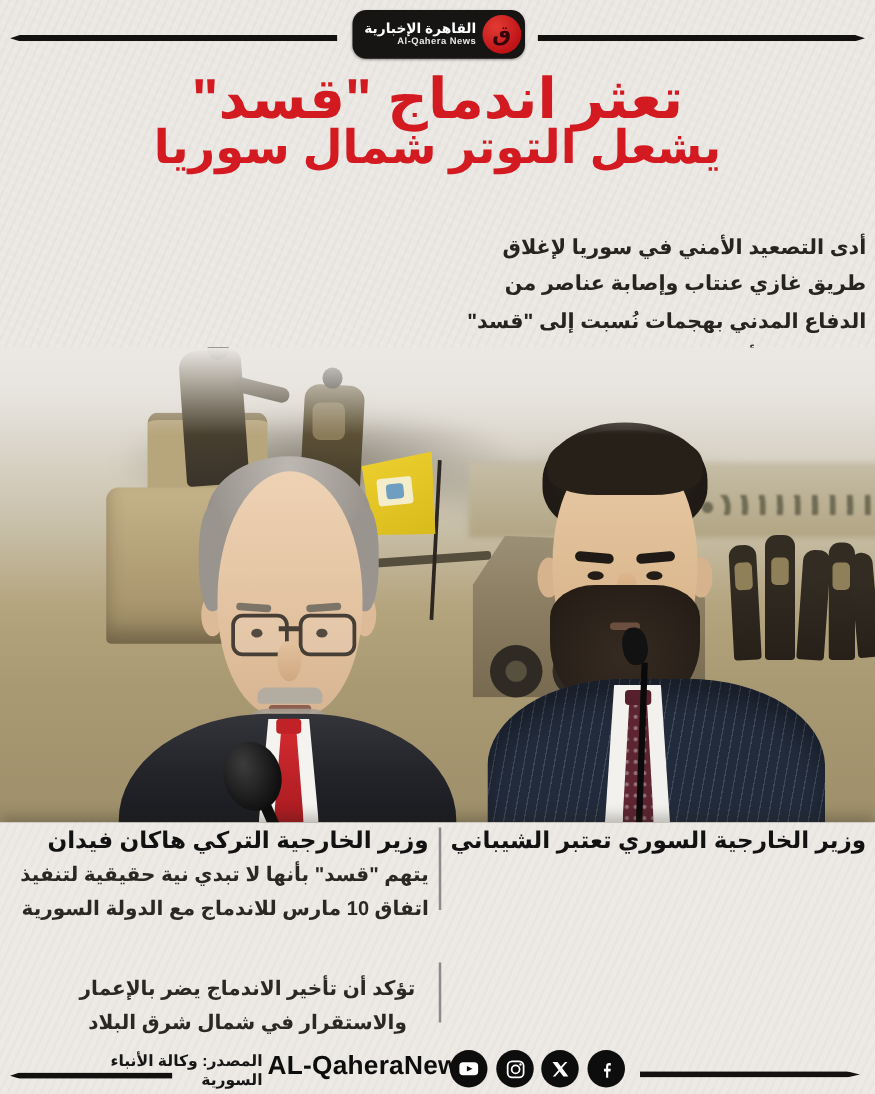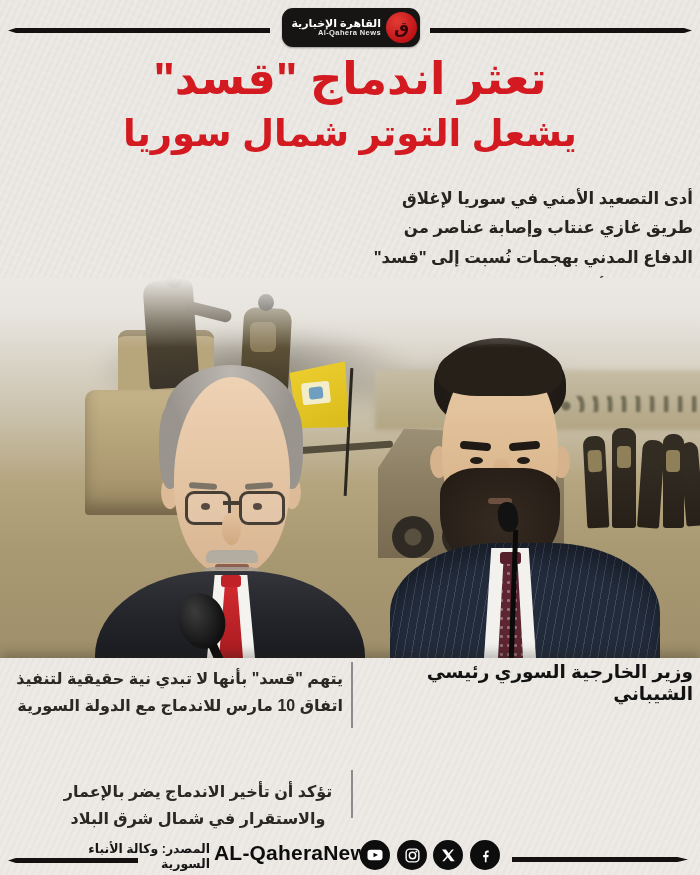--- a/index.html
+++ b/index.html
@@ -22,21 +22,21 @@
   .logo-ar{color:#fff;font-size:11px;font-weight:700;direction:rtl;}
   .logo-en{color:#e9e9e9;font-size:7.5px;letter-spacing:.4px;font-weight:700;}
   .logo-circle{width:31px;height:31px;border-radius:50%;margin-right:3px;flex:0 0 auto;
     background:radial-gradient(circle at 35% 30%,#e23b33,#c01318 70%);
     display:flex;align-items:center;justify-content:center;
     color:#33070a;font-size:17px;font-weight:800;}
 
   
   .headline{position:absolute;left:0;width:700px;text-align:center;color:#d21a20;font-weight:800;direction:rtl;}
   .headline.l1{top:52px;font-size:45px;}
-  .headline.l2{top:112px;font-size:37px;}
+  .headline.l2{top:96px;font-size:37px;}
 
   
   .intro{position:absolute;direction:rtl;text-align:right;font-size:16.5px;line-height:1.78;font-weight:700;color:#262421;}
   .intro-right{right:7px;top:184px;width:330px;}
   .intro-left{left:8px;top:188px;width:330px;}
 
   
   .scene{position:absolute;left:0;top:278px;width:700px;height:380px;overflow:hidden;}
   .scene .abs{position:absolute;}
   .scene-base{inset:0;background:linear-gradient(180deg,#eae8e4 0%,#dcd7cc 20%,#c8bfa8 38%,#b5a57f 54%,#a99973 72%,#9e8f6a 100%);}
@@ -263,23 +263,24 @@
       <div class="abs f-knot"></div>
       <div class="abs f-micstem"></div>
       <div class="abs f-mic"></div>
     </div>
 
     <div class="abs scene-fade-top"></div>
   </div>
 
   <div class="bottom-panel">
     <div class="sec sec-syr">
-      <div class="sec-title">وزير الخارجية السوري رئيسي الشيباني</div>
+      <div class="sec-title">وزير الخارجية السوري تعتبر الشيباني</div>
     </div>
     <div class="sec sec-tur">
+      <div class="sec-title">وزير الخارجية التركي هاكان فيدان</div>
       <div class="sec-body">يتهم "قسد" بأنها لا تبدي نية حقيقية لتنفيذ اتفاق 10 مارس للاندماج مع الدولة السورية</div>
     </div>
     <div class="divider div1"></div>
 
     <div class="sec sec-note">
       <div class="sec-body">تؤكد أن تأخير الاندماج يضر بالإعمار والاستقرار في شمال شرق البلاد</div>
     </div>
     <div class="divider div2"></div>
   </div>
 

